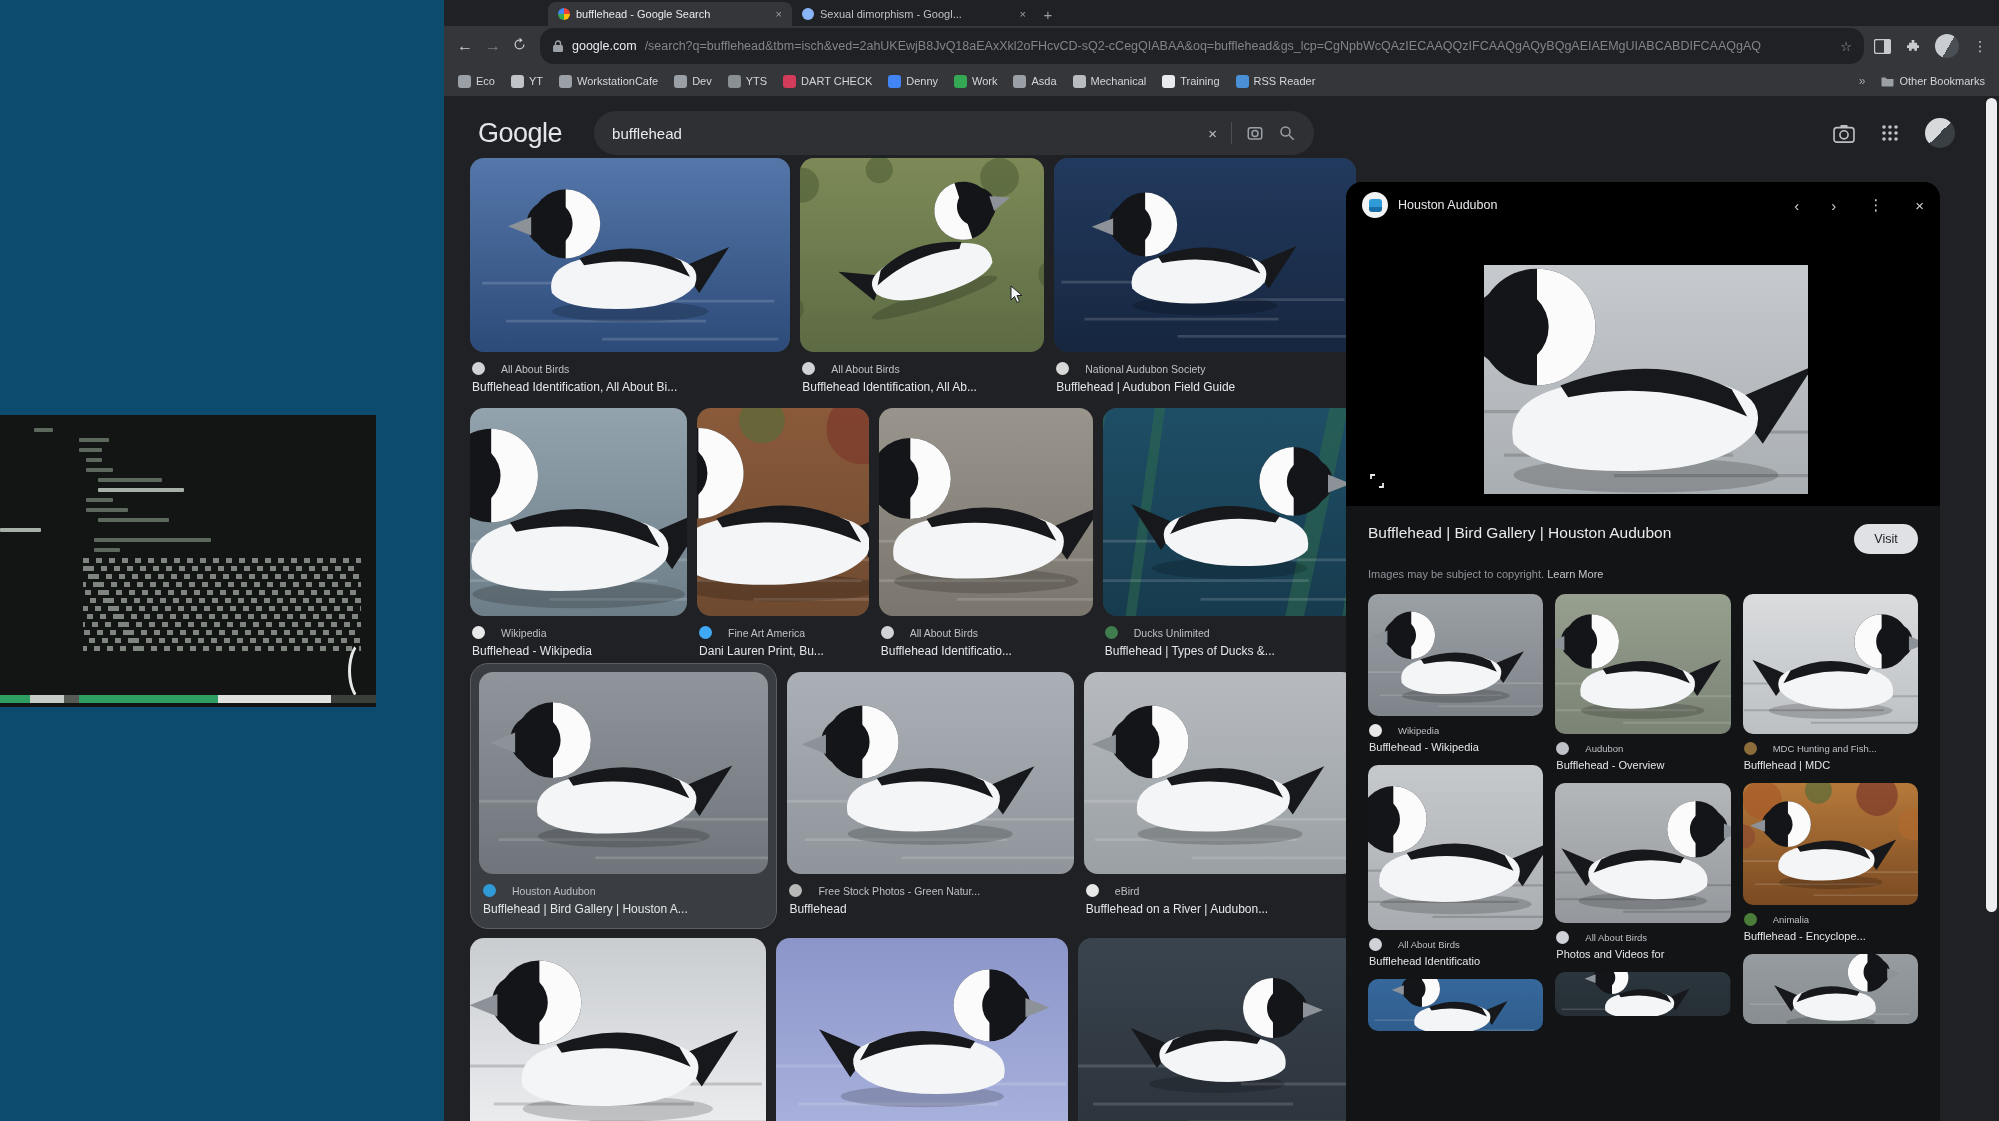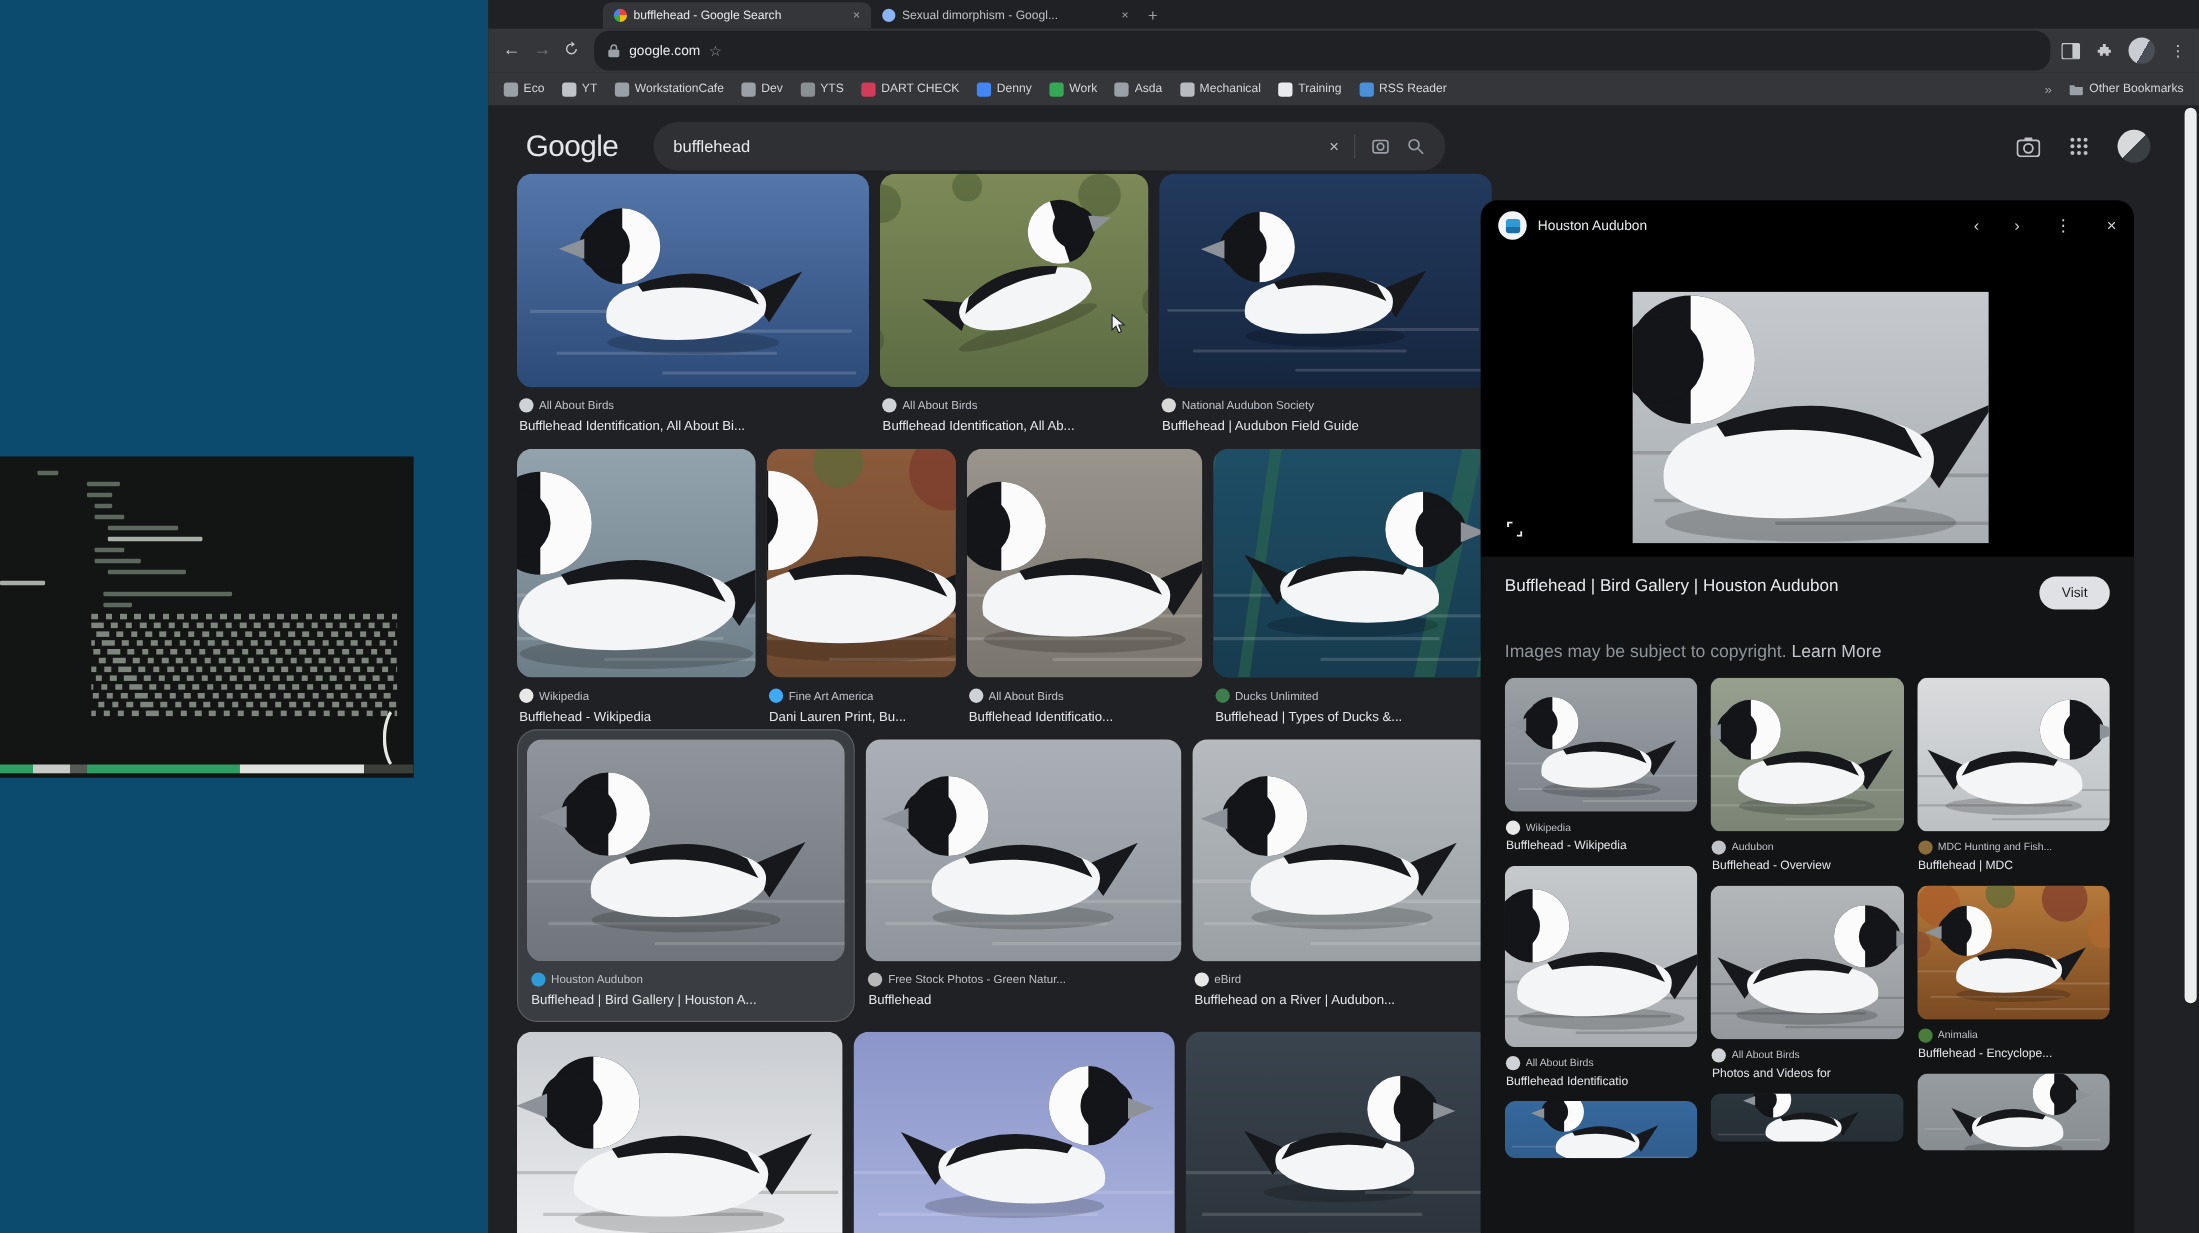--- a/index.html
+++ b/index.html
@@ -61,21 +61,21 @@
   .hdr-right{margin-left:auto;display:flex;align-items:center;gap:26px;}
   .avatar-lg{width:30px;height:30px;border-radius:50%;background:linear-gradient(135deg,#d7d9db 0 50%,#3a3f44 50%);}
   svg.ic{display:block;}
 
   .results{position:absolute;left:26px;top:62px;width:886px;bottom:0;}
   .rrow{display:flex;gap:10px;align-items:flex-start;}
   .cell{min-width:0;}
   .thumb{border-radius:14px;overflow:hidden;background:#333;}
   .thumb svg{width:100%;height:100%;display:block;}
   .cap{margin:9px 2px 14px;}
-  .src-row{display:flex;align-items:center;gap:5px;height:15px;}
+  .src-row{display:flex;align-items:center;gap:16px;height:15px;}
   .src-ic{width:13px;height:13px;border-radius:50%;flex:none;}
   .src-txt{font-size:10.5px;color:#bdc1c6;white-space:nowrap;overflow:hidden;text-overflow:ellipsis;}
   .cap-title{margin-top:4px;font-size:12px;color:#e4e7ea;white-space:nowrap;overflow:hidden;text-overflow:ellipsis;}
   .cell.sel{background:#3a3d41;border:1px solid #5b5e63;border-radius:18px;padding:8px;transform:translateY(-9px);}
   .cell.sel .cap{margin:9px 4px 4px;}
 
   
   .panel{position:absolute;left:902px;top:86px;width:594px;height:939px;background:#131416;
     border-radius:16px 16px 0 0;overflow:hidden;}
   .stage{height:324px;background:#000;position:relative;}
@@ -85,21 +85,21 @@
   .site-name{font-size:12.5px;color:#e8eaed;flex:1;}
   .stage-ic{color:#cfd2d6;font-size:15px;margin-left:22px;}
   .stage-photo{position:absolute;left:138px;top:83px;width:324px;height:229px;overflow:hidden;}
   .stage-photo svg{width:100%;height:100%;display:block;}
   .expand-ic{position:absolute;left:24px;bottom:18px;}
   .meta{padding:18px 22px 0;}
   .title-row{display:flex;align-items:flex-start;gap:14px;}
   .p-title{flex:1;font-size:15.5px;color:#e8eaed;white-space:nowrap;overflow:hidden;text-overflow:ellipsis;}
   .visit-btn{flex:none;width:64px;height:30px;border-radius:15px;background:#dfe1e4;color:#1c1d1f;font-size:12.5px;
     display:flex;align-items:center;justify-content:center;}
-  .copyright{margin-top:30px;font-size:16px;color:#8f949a;}
+  .copyright{margin-top:14px;font-size:11px;color:#8f949a;}
   .copyright b{color:#c3c7cc;font-weight:normal;}
   .related-h{margin-top:24px;font-size:15px;font-weight:700;color:#e8eaed;}
   .related{display:flex;gap:12px;padding:14px 22px 0;}
   .rel-col{flex:1;min-width:0;}
   .rel-item{margin-bottom:12px;}
   .rel-thumb{border-radius:10px;overflow:hidden;}
   .rel-thumb svg{width:100%;height:100%;display:block;}
   .rel-cap .src-txt{font-size:9.5px;}
   .rel-cap .cap-title{font-size:11px;margin-top:3px;}
   .rel-cap{margin:7px 1px 0;}
@@ -201,20 +201,21 @@
           <path d="M12 5a7 7 0 1 0 7 7" fill="none" stroke="#c8cbce" stroke-width="2"></path>
           <polygon points="12,1 17,5 12,9" fill="#c8cbce"></polygon>
         </svg>
       </div>
       <div class="omnibox">
         <svg class="ic" width="12" height="13" viewBox="0 0 12 13">
           <rect x="1" y="5" width="10" height="7" rx="1.5" fill="#9aa0a6"></rect>
           <path d="M3.5 5V3.5a2.5 2.5 0 0 1 5 0V5" fill="none" stroke="#9aa0a6" stroke-width="1.4"></path>
         </svg>
         <span class="omni-host">google.com</span>
+        <span class="omni-rest">/search?q=bufflehead&amp;tbm=isch&amp;ved=2ahUKEwjB8JvQ18aEAxXkl2oFHcvCD-sQ2-cCegQIABAA&amp;oq=bufflehead&amp;gs_lcp=CgNpbWcQAzIECAAQQzIFCAAQgAQyBQgAEIAEMgUIABCABDIFCAAQgAQ</span>
         <span class="omni-star">☆</span>
       </div>
       <div class="tb-right">
         <svg class="ic" width="17" height="15" viewBox="0 0 17 15">
           <rect x="0.5" y="0.5" width="16" height="14" rx="2" fill="none" stroke="#c8cbce" stroke-width="1.3"></rect>
           <rect x="10" y="1" width="6" height="13" fill="#c8cbce"></rect>
         </svg>
         <svg class="ic" width="16" height="16" viewBox="0 0 24 24">
           <path d="M10 3h4v4h4v4h3v4h-3v4h-4v-3h-4v3H6v-4H3v-4h3V7h4z" fill="#c8cbce"></path>
         </svg>

